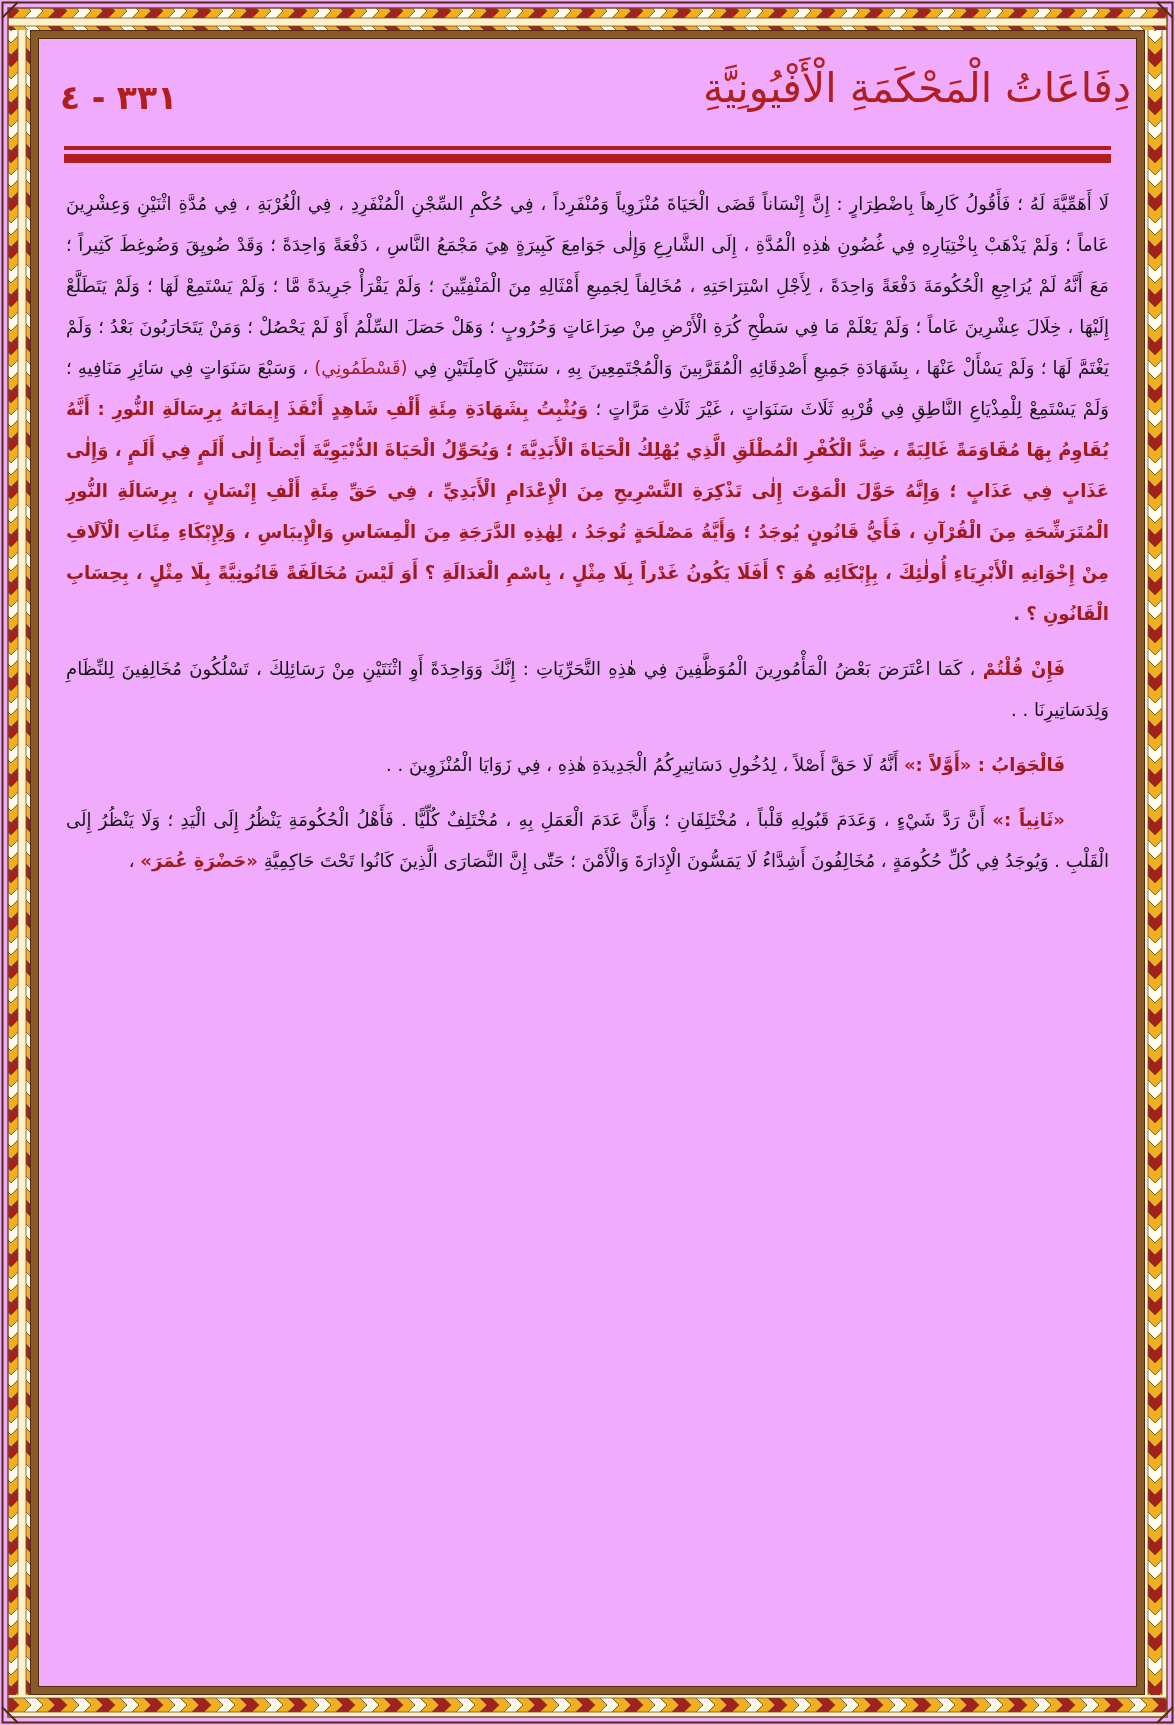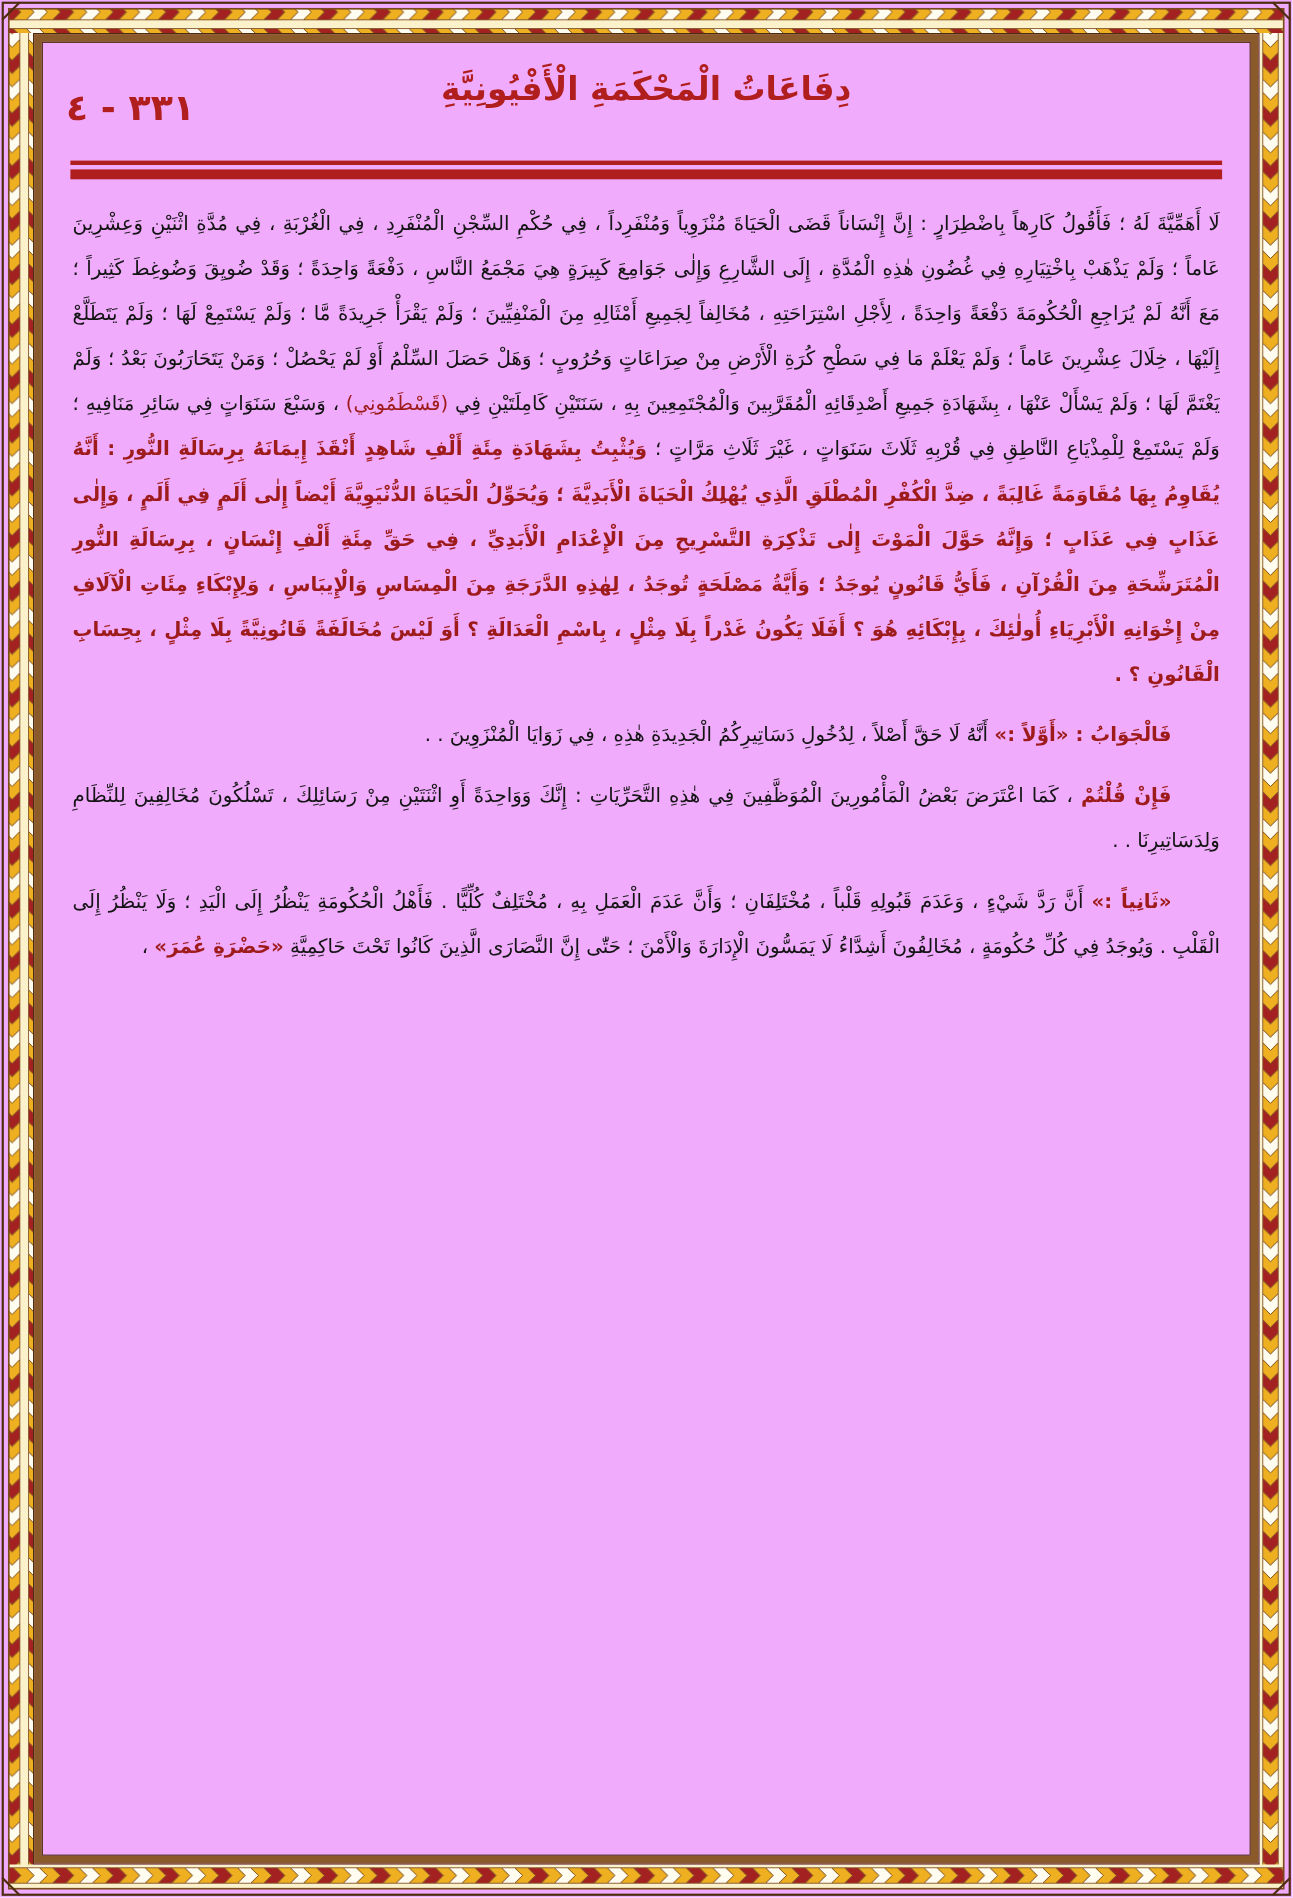--- a/index.html
+++ b/index.html
@@ -30,25 +30,24 @@
   }
   .header{position:relative;height:96px;}
   .page-number{
     position:absolute;left:16px;top:34px;
     color:var(--red-h);
     font-size:33px;font-weight:bold;
     letter-spacing:2px;
     direction:rtl;
   }
   .page-title{
-    text-align:center;
     padding-top:20px;
     color:var(--red-h);
-    font-size:30px;
-    font-weight:bold;
+    font-size:41px;
+    font-weight:normal;
   }
   .header-rule{margin:6px 20px 0 20px;}
   .header-rule .thin{height:4px;background:var(--red-h);}
   .header-rule .gap{height:4px;}
   .header-rule .thick{height:9px;background:var(--red-h);}
 
   .body-text{
     margin:20px 22px 0 22px;
     font-size:18px;
     line-height:2.28;
@@ -113,19 +112,19 @@
     </div>
 
     <div class="header-rule">
       <div class="thin"></div>
       <div class="gap"></div>
       <div class="thick"></div>
     </div>
 
     <div class="body-text">
         <p class=""><span class="run-black">لَا أَهَمِّيَّةَ لَهُ ؛ فَأَقُولُ كَارِهاً بِاضْطِرَارٍ : إِنَّ إِنْسَاناً قَضَى الْحَيَاةَ مُنْزَوِياً وَمُنْفَرِداً ، فِي حُكْمِ السِّجْنِ الْمُنْفَرِدِ ، فِي الْغُرْبَةِ ، فِي مُدَّةِ اثْنَيْنِ وَعِشْرِينَ عَاماً ؛ وَلَمْ يَذْهَبْ بِاخْتِيَارِهِ فِي غُضُونِ هٰذِهِ الْمُدَّةِ ، إِلَى الشَّارِعِ وَإِلٰى جَوَامِعَ كَبِيرَةٍ هِيَ مَجْمَعُ النَّاسِ ، دَفْعَةً وَاحِدَةً ؛ وَقَدْ ضُويِقَ وَضُوغِطَ كَثِيراً ؛ مَعَ أَنَّهُ لَمْ يُرَاجِعِ الْحُكُومَةَ دَفْعَةً وَاحِدَةً ، لِأَجْلِ اسْتِرَاحَتِهِ ، مُخَالِفاً لِجَمِيعِ أَمْثَالِهِ مِنَ الْمَنْفِيِّينَ ؛ وَلَمْ يَقْرَأْ جَرِيدَةً مَّا ؛ وَلَمْ يَسْتَمِعْ لَهَا ؛ وَلَمْ يَتَطَلَّعْ إِلَيْهَا ، خِلَالَ عِشْرِينَ عَاماً ؛ وَلَمْ يَعْلَمْ مَا فِي سَطْحِ كُرَةِ الْأَرْضِ مِنْ صِرَاعَاتٍ وَحُرُوبٍ ؛ وَهَلْ حَصَلَ السِّلْمُ أَوْ لَمْ يَحْصُلْ ؛ وَمَنْ يَتَحَارَبُونَ بَعْدُ ؛ وَلَمْ يَغْتَمَّ لَهَا ؛ وَلَمْ يَسْأَلْ عَنْهَا ، بِشَهَادَةِ جَمِيعِ أَصْدِقَائِهِ الْمُقَرَّبِينَ وَالْمُجْتَمِعِينَ بِهِ ، سَنَتَيْنِ كَامِلَتَيْنِ فِي </span><span class="run-red">(قَسْطَمُونِي)</span><span class="run-black"> ، وَسَبْعَ سَنَوَاتٍ فِي سَائِرِ مَنَافِيهِ ؛ وَلَمْ يَسْتَمِعْ لِلْمِذْيَاعِ النَّاطِقِ فِي قُرْبِهِ ثَلَاثَ سَنَوَاتٍ ، غَيْرَ ثَلَاثِ مَرَّاتٍ ؛ </span><span class="run-redbold">وَيُثْبِتُ بِشَهَادَةِ مِئَةِ أَلْفِ شَاهِدٍ أَنْقَذَ إِيمَانَهُ بِرِسَالَةِ النُّورِ : أَنَّهُ يُقَاوِمُ بِهَا مُقَاوَمَةً غَالِبَةً ، ضِدَّ الْكُفْرِ الْمُطْلَقِ الَّذِي يُهْلِكُ الْحَيَاةَ الْأَبَدِيَّةَ ؛ وَيُحَوِّلُ الْحَيَاةَ الدُّنْيَوِيَّةَ أَيْضاً إِلٰى أَلَمٍ فِي أَلَمٍ ، وَإِلٰى عَذَابٍ فِي عَذَابٍ ؛ وَإِنَّهُ حَوَّلَ الْمَوْتَ إِلٰى تَذْكِرَةِ التَّسْرِيحِ مِنَ الْإِعْدَامِ الْأَبَدِيِّ ، فِي حَقِّ مِئَةِ أَلْفِ إِنْسَانٍ ، بِرِسَالَةِ النُّورِ الْمُتَرَشِّحَةِ مِنَ الْقُرْآنِ ، فَأَيُّ قَانُونٍ يُوجَدُ ؛ وَأَيَّةُ مَصْلَحَةٍ تُوجَدُ ، لِهٰذِهِ الدَّرَجَةِ مِنَ الْمِسَاسِ وَالْإِيبَاسِ ، وَلِإِبْكَاءِ مِئَاتِ الْآلَافِ مِنْ إِخْوَانِهِ الْأَبْرِيَاءِ أُولٰئِكَ ، بِإِبْكَائِهِ هُوَ ؟ أَفَلَا يَكُونُ غَدْراً بِلَا مِثْلٍ ، بِاسْمِ الْعَدَالَةِ ؟ أَوَ لَيْسَ مُخَالَفَةً قَانُونِيَّةً بِلَا مِثْلٍ ، بِحِسَابِ الْقَانُونِ ؟ .</span></p>
+        <p class="indent"><span class="run-redbold">فَإِنْ قُلْتُمْ</span><span class="run-black"> ، كَمَا اعْتَرَضَ بَعْضُ الْمَأْمُورِينَ الْمُوَظَّفِينَ فِي هٰذِهِ التَّحَرِّيَاتِ : إِنَّكَ وَوَاحِدَةً أَوِ اثْنَتَيْنِ مِنْ رَسَائِلِكَ ، تَسْلُكُونَ مُخَالِفِينَ لِلنِّظَامِ وَلِدَسَاتِيرِنَا . .</span></p>
         <p class="indent"><span class="run-redbold">فَالْجَوَابُ : «أَوَّلاً :»</span><span class="run-black"> أَنَّهُ لَا حَقَّ أَصْلاً ، لِدُخُولِ دَسَاتِيرِكُمُ الْجَدِيدَةِ هٰذِهِ ، فِي زَوَايَا الْمُنْزَوِينَ . .</span></p>
-        <p class="indent"><span class="run-redbold">فَإِنْ قُلْتُمْ</span><span class="run-black"> ، كَمَا اعْتَرَضَ بَعْضُ الْمَأْمُورِينَ الْمُوَظَّفِينَ فِي هٰذِهِ التَّحَرِّيَاتِ : إِنَّكَ وَوَاحِدَةً أَوِ اثْنَتَيْنِ مِنْ رَسَائِلِكَ ، تَسْلُكُونَ مُخَالِفِينَ لِلنِّظَامِ وَلِدَسَاتِيرِنَا . .</span></p>
         <p class="indent"><span class="run-redbold">«ثَانِياً :»</span><span class="run-black"> أَنَّ رَدَّ شَيْءٍ ، وَعَدَمَ قَبُولِهِ قَلْباً ، مُخْتَلِفَانِ ؛ وَأَنَّ عَدَمَ الْعَمَلِ بِهِ ، مُخْتَلِفٌ كُلِّيًّا . فَأَهْلُ الْحُكُومَةِ يَنْظُرُ إِلَى الْيَدِ ؛ وَلَا يَنْظُرُ إِلَى الْقَلْبِ . وَيُوجَدُ فِي كُلِّ حُكُومَةٍ ، مُخَالِفُونَ أَشِدَّاءُ لَا يَمَسُّونَ الْإِدَارَةَ وَالْأَمْنَ ؛ حَتّٰى إِنَّ النَّصَارَى الَّذِينَ كَانُوا تَحْتَ حَاكِمِيَّةِ </span><span class="run-redbold">«حَضْرَةِ عُمَرَ»</span><span class="run-black"> ،</span></p>
       </div>
 
   </div>
 </div>
 
 </body></html>

